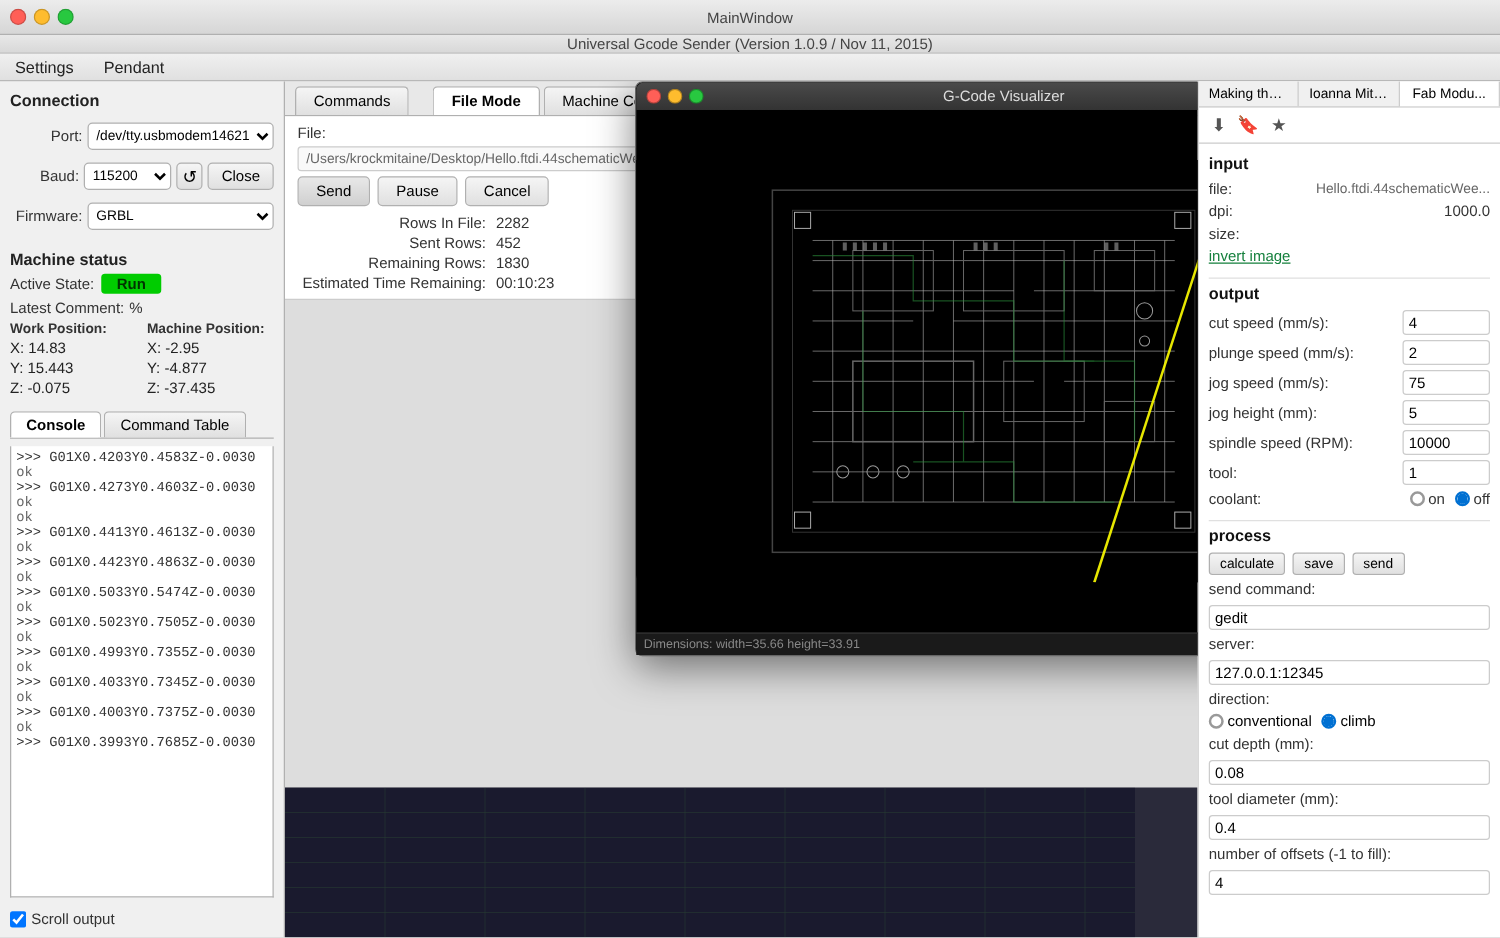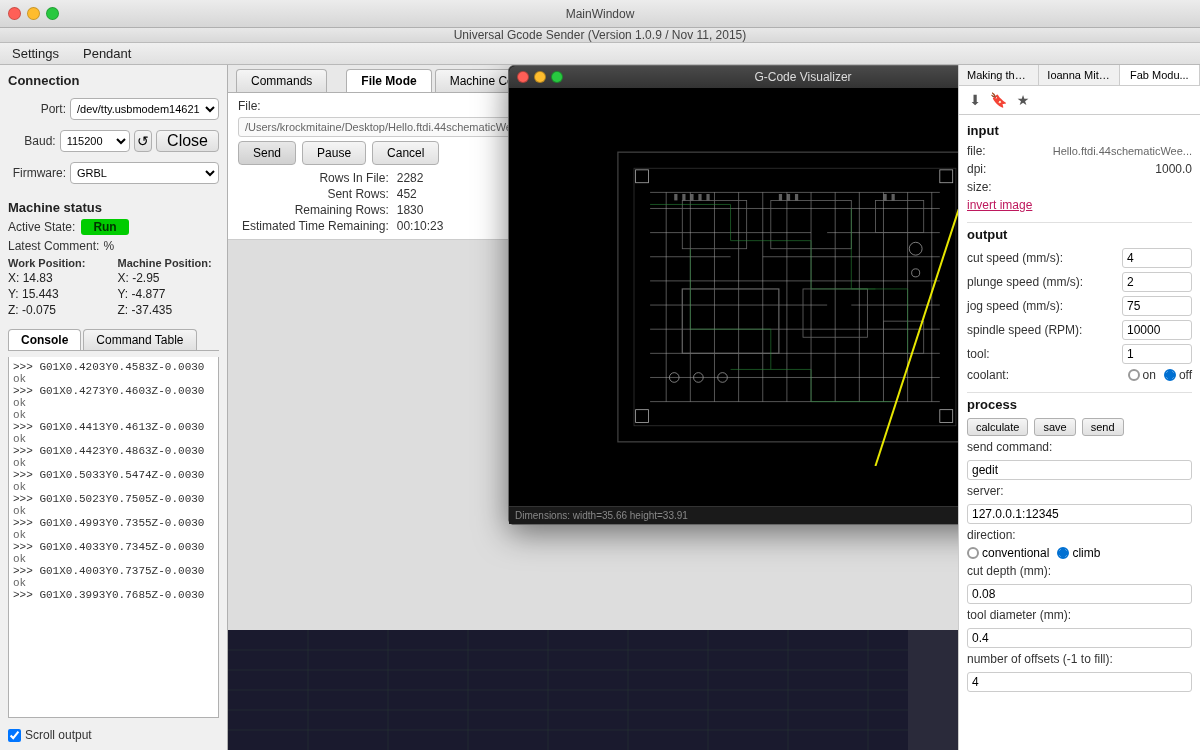--- a/index.html
+++ b/index.html
@@ -22,21 +22,21 @@
     .main-layout { display: flex; flex: 1; overflow: hidden; }
 
     
     .left-panel { width: 228px; background: #f0f0f0; border-right: 1px solid #b0b0b0; display: flex; flex-direction: column; padding: 8px; gap: 6px; flex-shrink: 0; }
 
     
     .section-title { font-size: 13px; font-weight: bold; color: #222; margin-bottom: 4px; }
     .form-row { display: flex; align-items: center; gap: 4px; margin-bottom: 4px; }
     .form-label { width: 58px; font-size: 12px; color: #333; text-align: right; }
     .form-select { flex: 1; height: 22px; font-size: 11px; border: 1px solid #b0b0b0; border-radius: 4px; background: white; padding: 0 2px; }
-    .form-btn { height: 22px; padding: 0 10px; font-size: 16px; border: 1px solid #b0b0b0; border-radius: 4px; background: linear-gradient(to bottom, #f5f5f5, #e0e0e0); cursor: pointer; }
+    .form-btn { height: 22px; padding: 0 10px; font-size: 12px; border: 1px solid #b0b0b0; border-radius: 4px; background: linear-gradient(to bottom, #f5f5f5, #e0e0e0); cursor: pointer; }
     .refresh-btn { width: 22px; height: 22px; font-size: 14px; border: 1px solid #b0b0b0; border-radius: 4px; background: linear-gradient(to bottom, #f5f5f5, #e0e0e0); cursor: pointer; display: flex; align-items: center; justify-content: center; }
 
     
     .machine-status { margin-top: 6px; }
     .status-row { display: flex; align-items: center; gap: 6px; margin-bottom: 4px; }
     .active-state-label { font-size: 12px; color: #333; }
     .active-state-value { background: #00cc00; color: #003300; font-weight: bold; padding: 1px 12px; border-radius: 3px; font-size: 12px; }
     .latest-comment { font-size: 12px; color: #333; }
 
     .positions-grid { display: grid; grid-template-columns: 1fr 1fr; gap: 2px 8px; margin-top: 4px; }
@@ -101,21 +101,21 @@
     .fab-input-wide { width: 100%; height: 20px; border: 1px solid #ccc; border-radius: 3px; padding: 0 4px; font-size: 12px; margin-top: 2px; }
     .fab-value { font-size: 12px; color: #333; }
     .fab-multiline-value { font-size: 12px; color: #333; line-height: 1.5; }
     .fab-radio-group { display: flex; align-items: center; gap: 8px; font-size: 12px; }
     .fab-radio-item { display: flex; align-items: center; gap: 3px; cursor: pointer; }
     .radio-circle { width: 12px; height: 12px; border-radius: 50%; border: 2px solid #999; display: inline-block; }
     .radio-circle.checked { border-color: #0070d2; background: radial-gradient(circle, #0070d2 4px, white 4px); }
     .fab-btn { padding: 2px 8px; font-size: 11px; border: 1px solid #b0b0b0; border-radius: 3px; background: linear-gradient(to bottom, #f5f5f5, #e0e0e0); cursor: pointer; }
     .process-row { display: flex; align-items: center; gap: 6px; margin-bottom: 4px; }
     .divider { height: 1px; background: #e0e0e0; margin: 4px 0; }
-    .invert-link { color: #be185d; font-size: 12px; cursor: pointer; text-decoration: underline; }
+    .invert-link { color: #15803d; font-size: 12px; cursor: pointer; text-decoration: underline; }
 
     
     .gcode-svg { width: 100%; height: 100%; }
   </style>
 </head>
 <body>
 
 <div class="title-bar">
   <div class="title-bar-buttons">
     <div class="tb-btn tb-close"></div>
@@ -418,20 +418,24 @@
         </div>
         <div class="fab-row">
           <span class="fab-label">plunge speed (mm/s):</span>
           <input class="fab-input" type="text" value="2" style="">
         </div>
         <div class="fab-row">
           <span class="fab-label">jog speed (mm/s):</span>
           <input class="fab-input" type="text" value="75" style="">
         </div>
         <div class="fab-row">
+          <span class="fab-label">jog height (mm):</span>
+          <input class="fab-input" type="text" value="5" style="">
+        </div>
+        <div class="fab-row">
           <span class="fab-label">spindle speed (RPM):</span>
           <input class="fab-input" type="text" value="10000" style="">
         </div>
         <div class="fab-row">
           <span class="fab-label">tool:</span>
           <input class="fab-input" type="text" value="1" style="">
         </div>
         <div class="fab-row">
           <span class="fab-label">coolant:</span>
           <div class="fab-radio-group">

